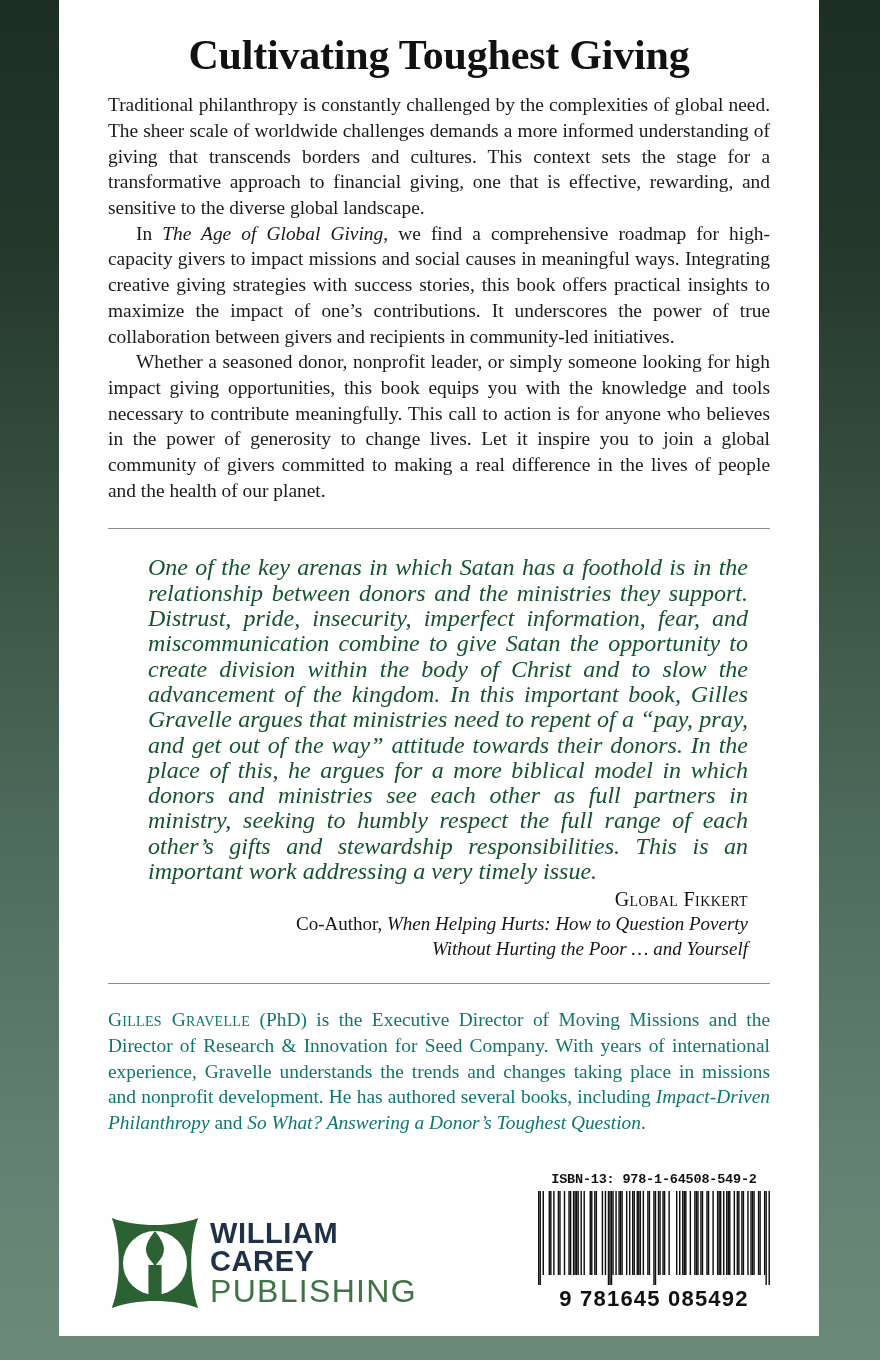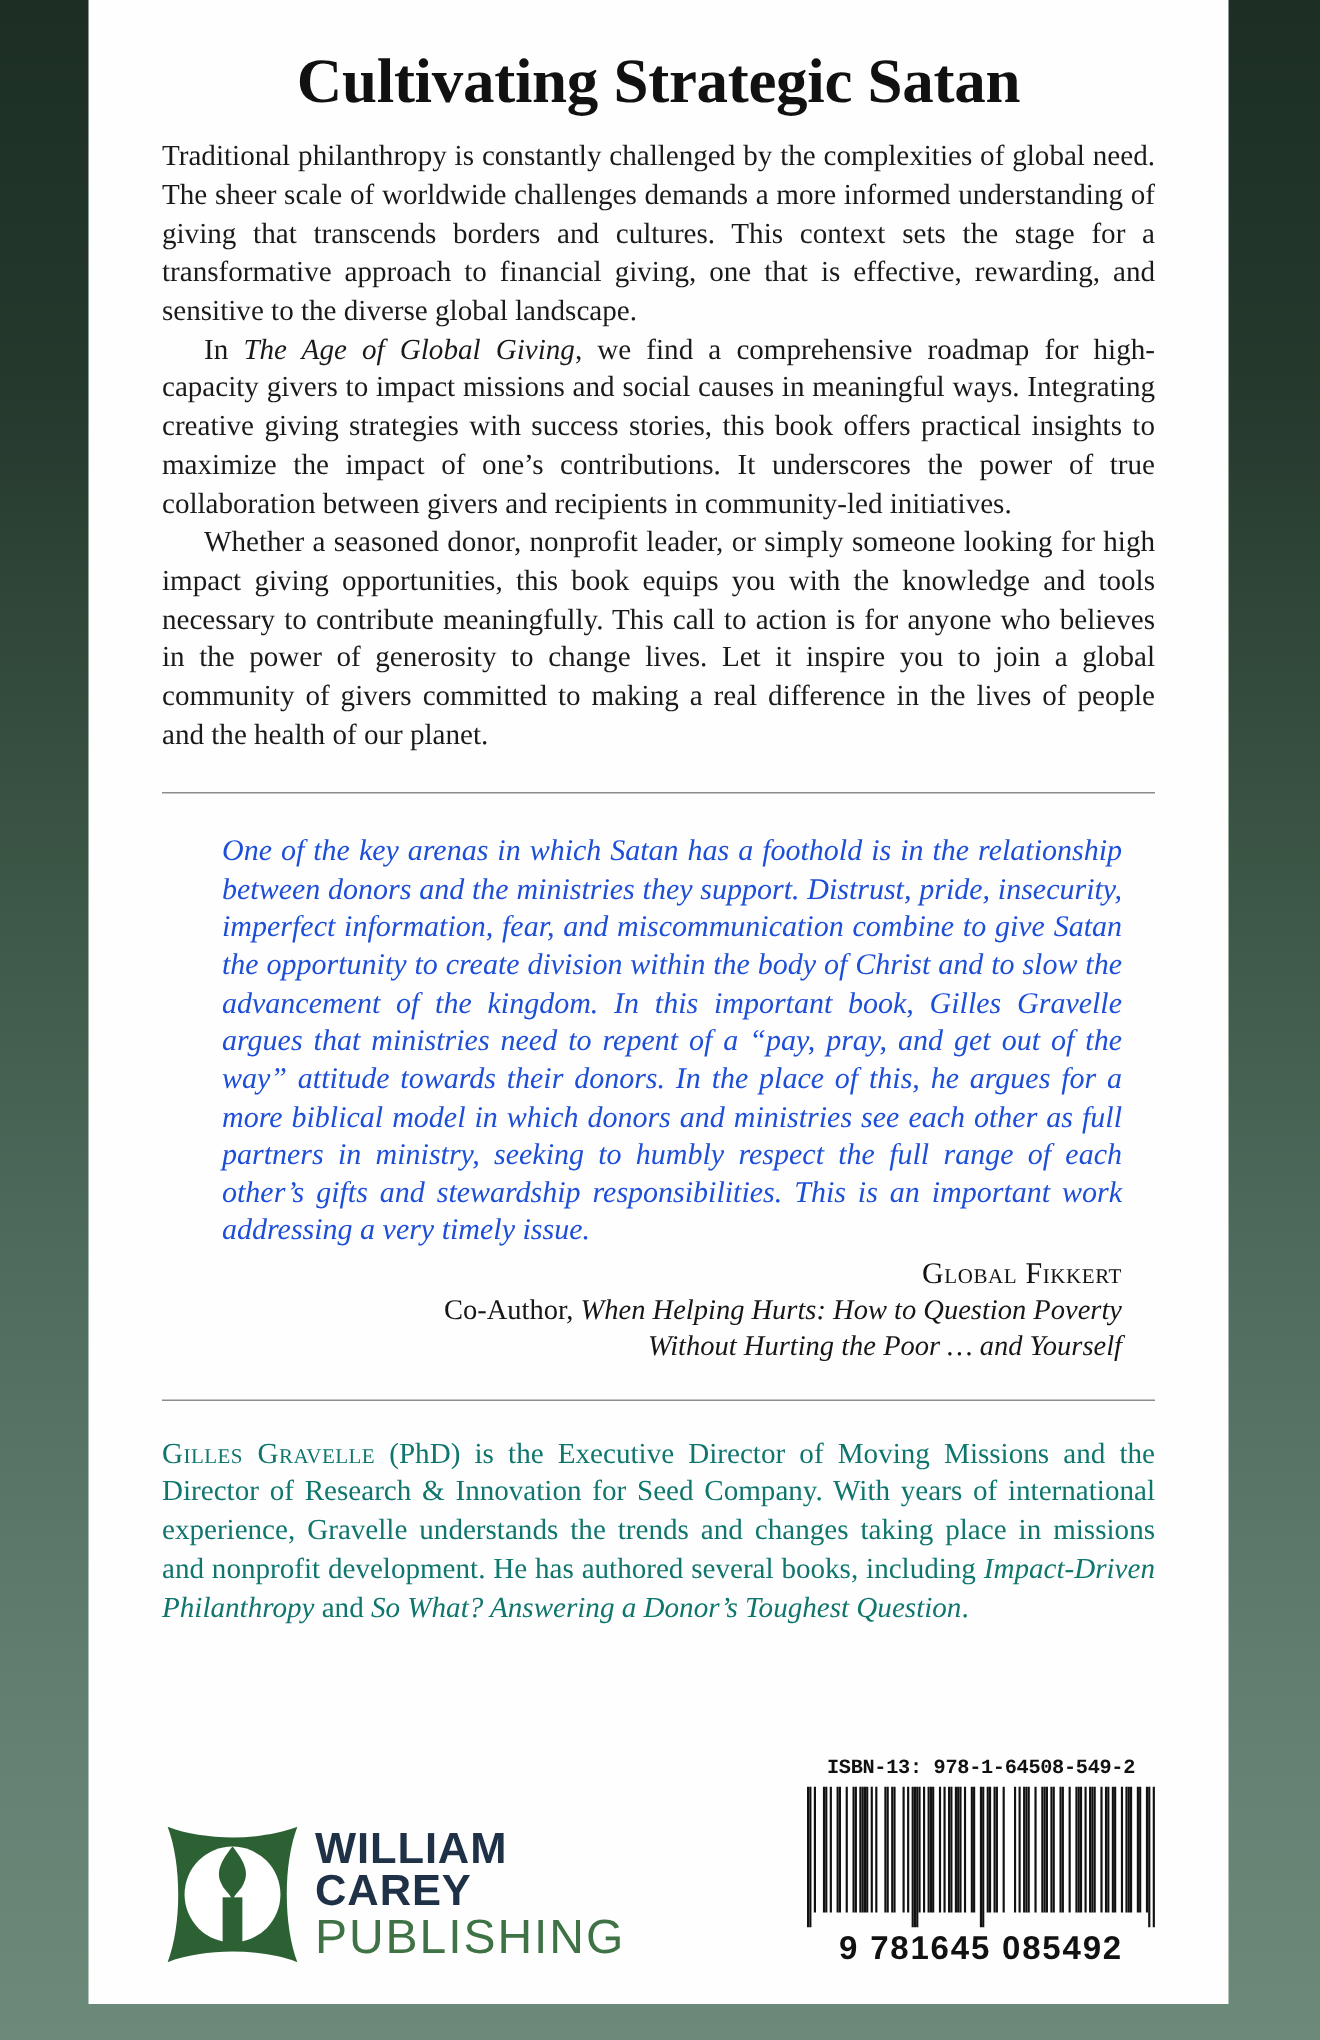--- a/index.html
+++ b/index.html
@@ -71,24 +71,24 @@
   .rule-top { margin-top: 25px; margin-bottom: 26px; }
   .rule-bottom { margin-top: 22px; margin-bottom: 23px; }
 
   
   .endorse {
     padding-left: 40px;
     padding-right: 22px;
   }
   .endorse-body {
     font-style: italic;
-    font-size: 20px;
+    font-size: 24px;
     line-height: 25.3px;
     text-align: justify;
-    color: #1d4ed8;
+    color: #14532d;
   }
   .endorse-attrib {
     margin-top: 2px;
     text-align: right;
   }
   .attrib-name {
     display: block;
     font-variant: small-caps;
     font-size: 20px;
     letter-spacing: 0.4px;
@@ -200,21 +200,21 @@
     white-space: pre;
   }
 </style>
 </head>
 <body>
 
 <div class="cover">
 
   <div class="paper">
 
-    <h1 class="book-title">Cultivating Strategic Satan</h1>
+    <h1 class="book-title">Cultivating Toughest Giving</h1>
 
     <div class="desc">
       <p><span>Traditional philanthropy is constantly challenged by the complexities of global need. The sheer scale of worldwide challenges demands a more informed understanding of giving that transcends borders and cultures. This context sets the stage for a transformative approach to financial giving, one that is effective, rewarding, and sensitive to the diverse global landscape.</span></p>
       <p><span>In </span><i>The Age of Global Giving</i><span>, we find a comprehensive roadmap for high-capacity givers to impact missions and social causes in meaningful ways. Integrating creative giving strategies with success stories, this book offers practical insights to maximize the impact of one’s contributions. It underscores the power of true collaboration between givers and recipients in community-led initiatives.</span></p>
       <p><span>Whether a seasoned donor, nonprofit leader, or simply someone looking for high impact giving opportunities, this book equips you with the knowledge and tools necessary to contribute meaningfully. This call to action is for anyone who believes in the power of generosity to change lives. Let it inspire you to join a global community of givers committed to making a real difference in the lives of people and the health of our planet.</span></p>
     </div>
 
     <hr class="rule rule-top">
 
     <div class="endorse">

